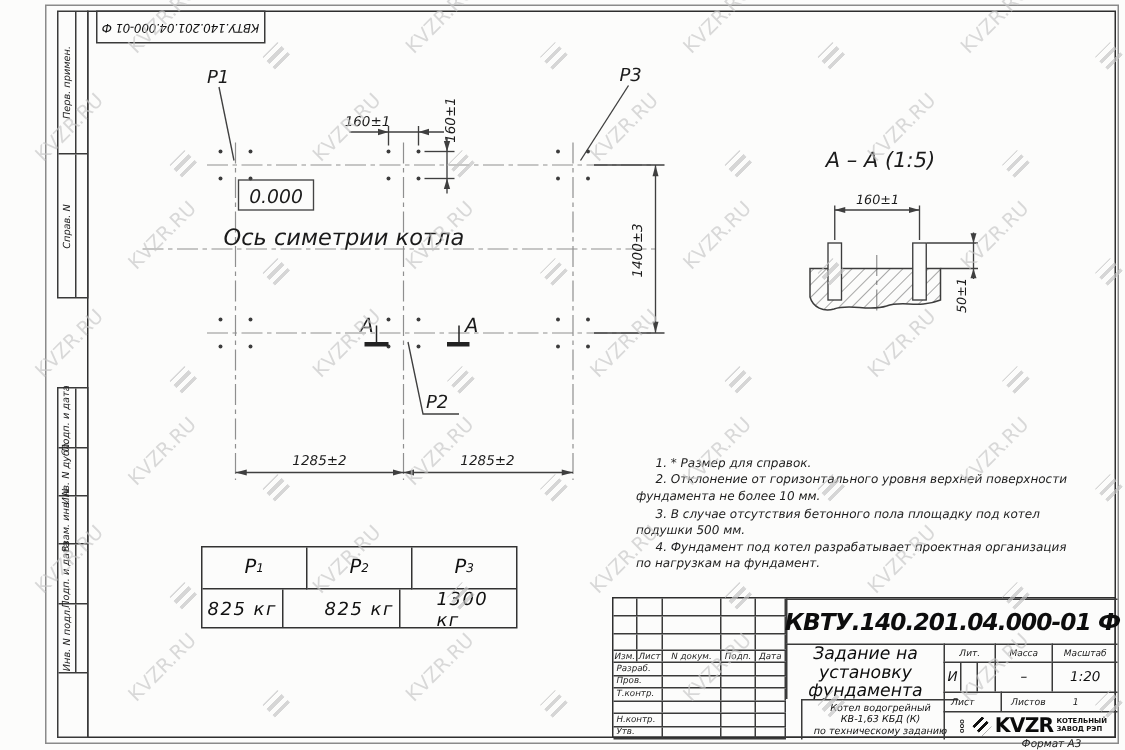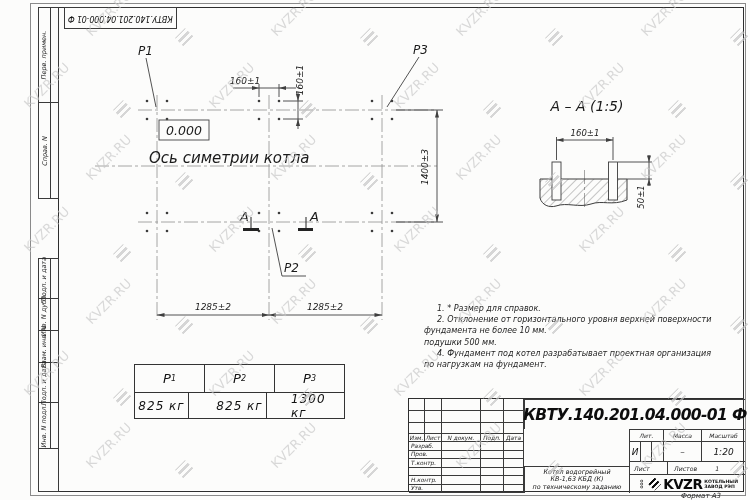--- a/index.html
+++ b/index.html
@@ -35,21 +35,21 @@
   .lt-head{font-size:13px;color:#111;}
   .lt-head sub{font-size:8px;}
   .lt-val{font-size:12px;color:#111;letter-spacing:1px;}
   
   .tb{left:408px;top:398px;width:336px;height:94px;border:1.4px solid #2e2e2e;box-sizing:border-box;background:transparent;}
   .tb .cell{position:absolute;box-sizing:border-box;border-left:1px solid #3a3a3a;border-top:1px solid #3a3a3a;}
   .tb-number{left:115px;top:0;width:221px;height:30px;display:flex;align-items:center;justify-content:center;
              font-size:15.5px;font-style:italic;font-weight:bold;letter-spacing:-0.6px;white-space:nowrap;color:#0d0d0d;}
   .tb-title{left:115px;top:30px;width:105px;height:37px;display:flex;flex-direction:column;align-items:center;justify-content:center;
             font-size:11.5px;font-style:italic;line-height:12.5px;color:#0d0d0d;}
-  .tb-product{left:115px;top:67px;width:105px;height:27px;display:flex;flex-direction:column;align-items:center;justify-content:center;
+  .tb-product{left:125px;top:67px;width:105px;height:27px;display:flex;flex-direction:column;align-items:center;justify-content:center;
               font-size:6.4px;font-style:italic;line-height:7.6px;color:#111;text-align:center;}
   .tb-lit-head{top:30px;height:12px;display:flex;align-items:center;justify-content:center;
                font-size:6px;font-style:italic;color:#222;}
   .tb-lit-val{top:42px;height:20px;display:flex;align-items:center;justify-content:center;
               font-size:9px;font-style:italic;color:#111;}
   .tb-sub{position:absolute;top:0;bottom:0;border-right:1px solid #3a3a3a;box-sizing:border-box;
           display:flex;align-items:center;justify-content:center;}
   .tb-sheetrow{top:62px;height:13px;font-size:6.2px;font-style:italic;display:flex;align-items:center;color:#222;}
   .tb-logo{left:220px;top:75px;width:116px;height:19px;display:flex;align-items:center;justify-content:center;gap:2px;}
   .ooo{transform:rotate(-90deg);font-size:3.6px;font-weight:bold;color:#111;}
@@ -236,20 +236,21 @@
     <text x="310" y="221" font-size="13">А</text>
     <text x="587" y="111" font-size="14" text-anchor="middle">А – А (1:5)</text>
     <text x="585" y="136" font-size="8.5" text-anchor="middle">160±1</text>
     <text transform="translate(644 197) rotate(-90)" font-size="8.5" text-anchor="middle">50±1</text>
   </svg>
 
   <div class="abs notes">
       <div class="note-line ind">1. * Размер для справок.</div>
       <div class="note-line ind">2. Отклонение от горизонтального уровня верхней поверхности</div>
       <div class="note-line">фундамента не более 10 мм.</div>
+      <div class="note-line ind">3. В случае отсутствия бетонного пола площадку под котел</div>
       <div class="note-line">подушки 500 мм.</div>
       <div class="note-line ind">4. Фундамент под котел разрабатывает проектная организация</div>
       <div class="note-line">по нагрузкам на фундамент.</div>
     </div>
 
   <div class="abs load-table">
     <div class="lt-row heads">
         <div class="lt-c lt-head">
           <i>P</i>
           <sub>1</sub>
@@ -333,20 +334,25 @@
         <div class="tb-row" style="top: 85.5px; height: 8.5px;">
           <div class="tb-cc lft" style="left: 0px; width: 33px;">Утв.</div>
           <div class="tb-cc ctr" style="left: 33px; width: 39px;"></div>
           <div class="tb-cc ctr" style="left: 72px; width: 23px;"></div>
           <div class="tb-cc ctr" style="left: 95px; width: 20px;"></div>
         </div>
       </div>
 
     <div class="cell tb-number">КВТУ.140.201.04.000-01 Ф</div>
 
+    <div class="cell tb-title">
+      <div>Задание на</div>
+      <div>установку</div>
+      <div>фундамента</div>
+    </div>
 
     <div class="cell tb-product">
       <div>Котел водогрейный</div>
       <div>КВ-1,63 КБД (К)</div>
       <div>по техническому заданию</div>
     </div>
 
     <div class="cell tb-lit-head" style="left:220px;width:34px;">Лит.</div>
     <div class="cell tb-lit-head" style="left:254px;width:38px;">Масса</div>
     <div class="cell tb-lit-head" style="left:292px;width:44px;">Масштаб</div>

